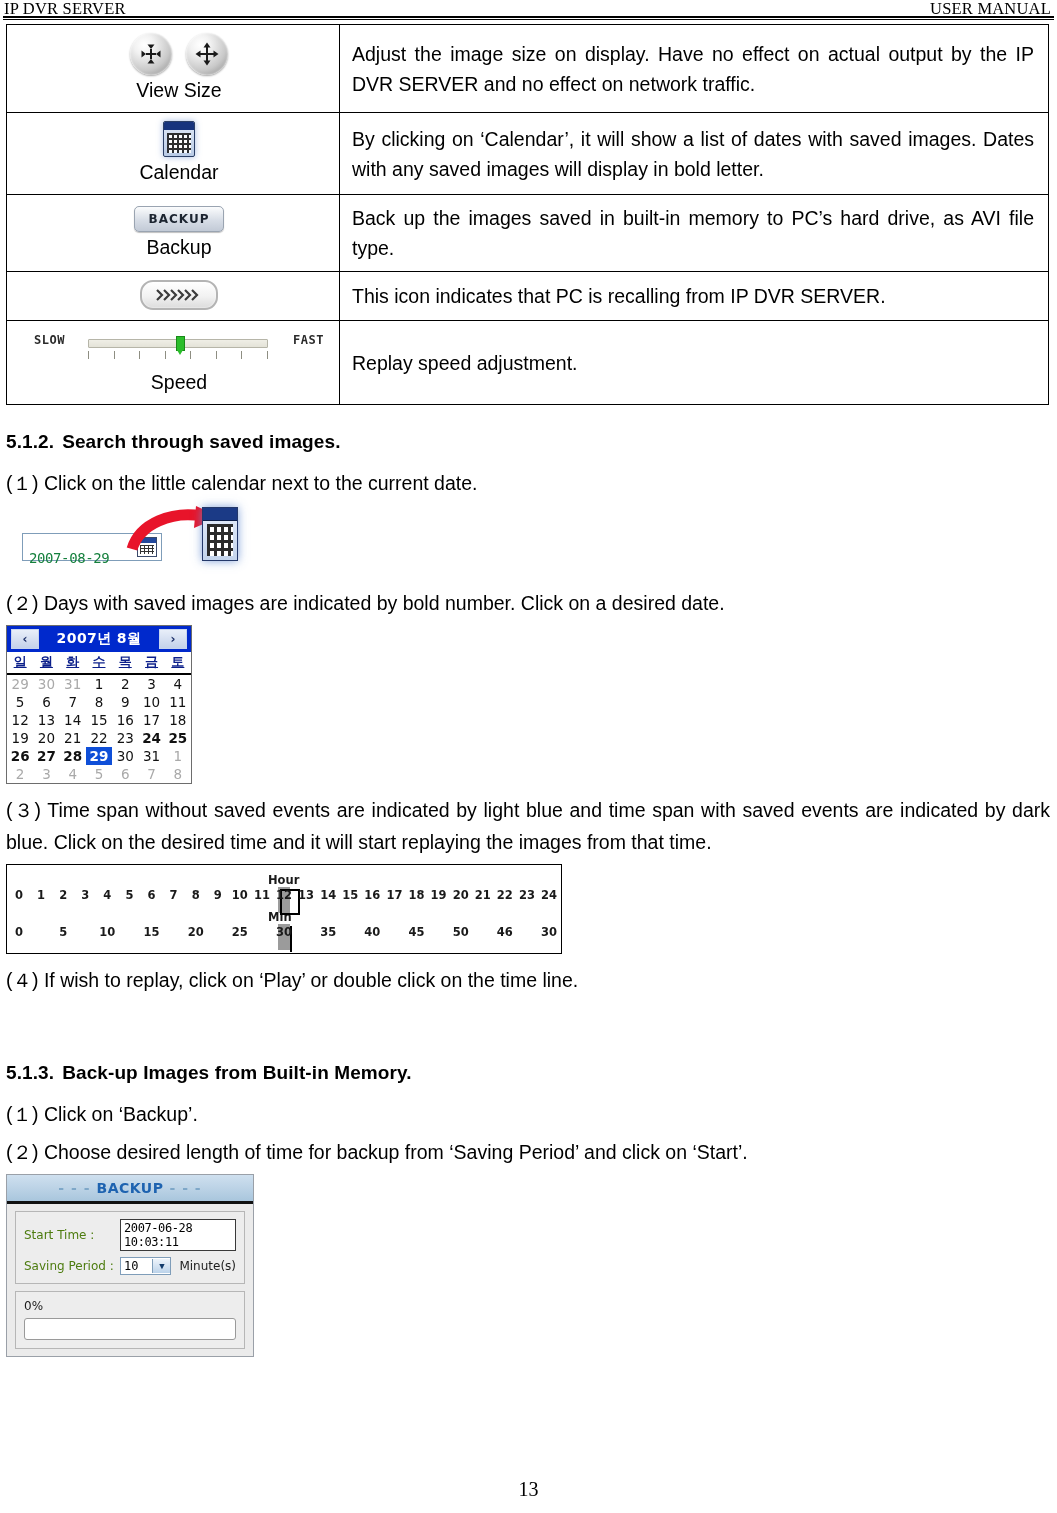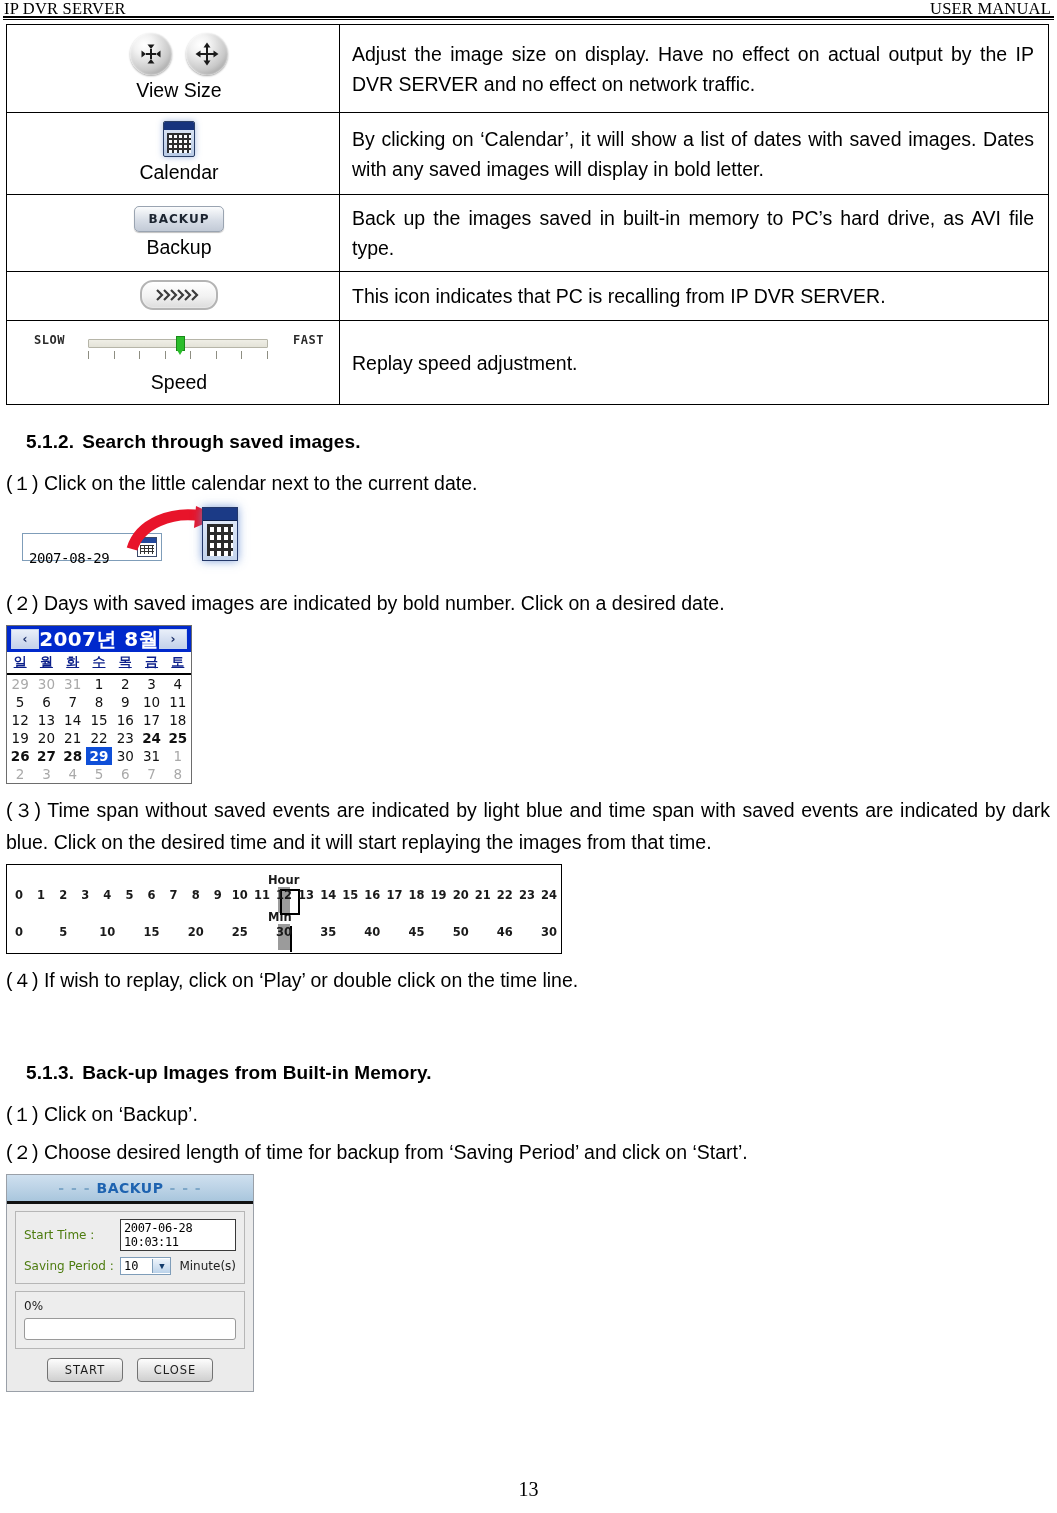--- a/index.html
+++ b/index.html
@@ -191,21 +191,21 @@
     box-shadow: inset 0 0 2px #fff;
   }
 
   
   h3.section-heading {
     font-size: 19px;
     font-weight: bold;
     margin: 26px 0 14px 0;
     letter-spacing: .1px;
   }
-  h3.section-heading .num { margin-right: 8px; margin-left: 20px; }
+  h3.section-heading .num { margin-right: 8px; }
   p.step {
     font-size: 19.5px;
     line-height: 32px;
     margin: 0 0 6px 0;
     text-align: justify;
     text-justify: inter-word;
   }
 
   .fig { margin: 4px 0 10px 0; }
 
@@ -223,21 +223,21 @@
     background: #fff;
     display: flex; align-items: center;
     padding: 0 4px 0 6px;
     box-sizing: border-box;
   }
   .date-field .dtxt {
     font-family: "DejaVu Sans Mono", monospace;
     font-size: 14px;
     letter-spacing: -.4px;
     flex: 1;
-    color: #000000;
+    color: #15803d;
     margin-top: 22px;
   }
   .date-field .mini-cal {
     width: 18px; height: 18px;
     background: #fff;
     border: 1px solid #3a4a6b;
     position: relative;
     overflow: hidden;
   }
   .date-field .mini-cal::before {
@@ -291,21 +291,21 @@
     width: 26px; height: 18px;
     border: 1px solid #c7d4ef;
     background: linear-gradient(#e8eef9, #c4d2ea);
     color: #1b2d66;
     font-size: 12px;
     font-weight: bold;
     display: flex; align-items: center; justify-content: center;
     line-height: 1;
   }
   .calpop-title {
-    font-size: 20px; font-weight: bold; letter-spacing: .4px;
+    font-size: 14px; font-weight: bold; letter-spacing: .4px;
   }
   .calpop table {
     border-collapse: collapse;
     width: 100%;
     table-layout: fixed;
   }
   .calpop th {
     font-size: 13px;
     font-weight: bold;
     color: #0b1f8a;
@@ -839,22 +839,18 @@
           </span>
           <span class="bk-unit">Minute(s)</span>
         </div>
       </div>
 
       <div class="bk-group">
         <div class="bk-pct">0%</div>
         <div class="bk-progress"></div>
       </div>
 
-      <div class="bk-buttons">
-        <span class="bk-btn">START</span>
-        <span class="bk-btn">CLOSE</span>
-      </div>
     </div>
   </div>
 
 </div>
 
 <div class="page-number">13</div>
 
 </body></html>

